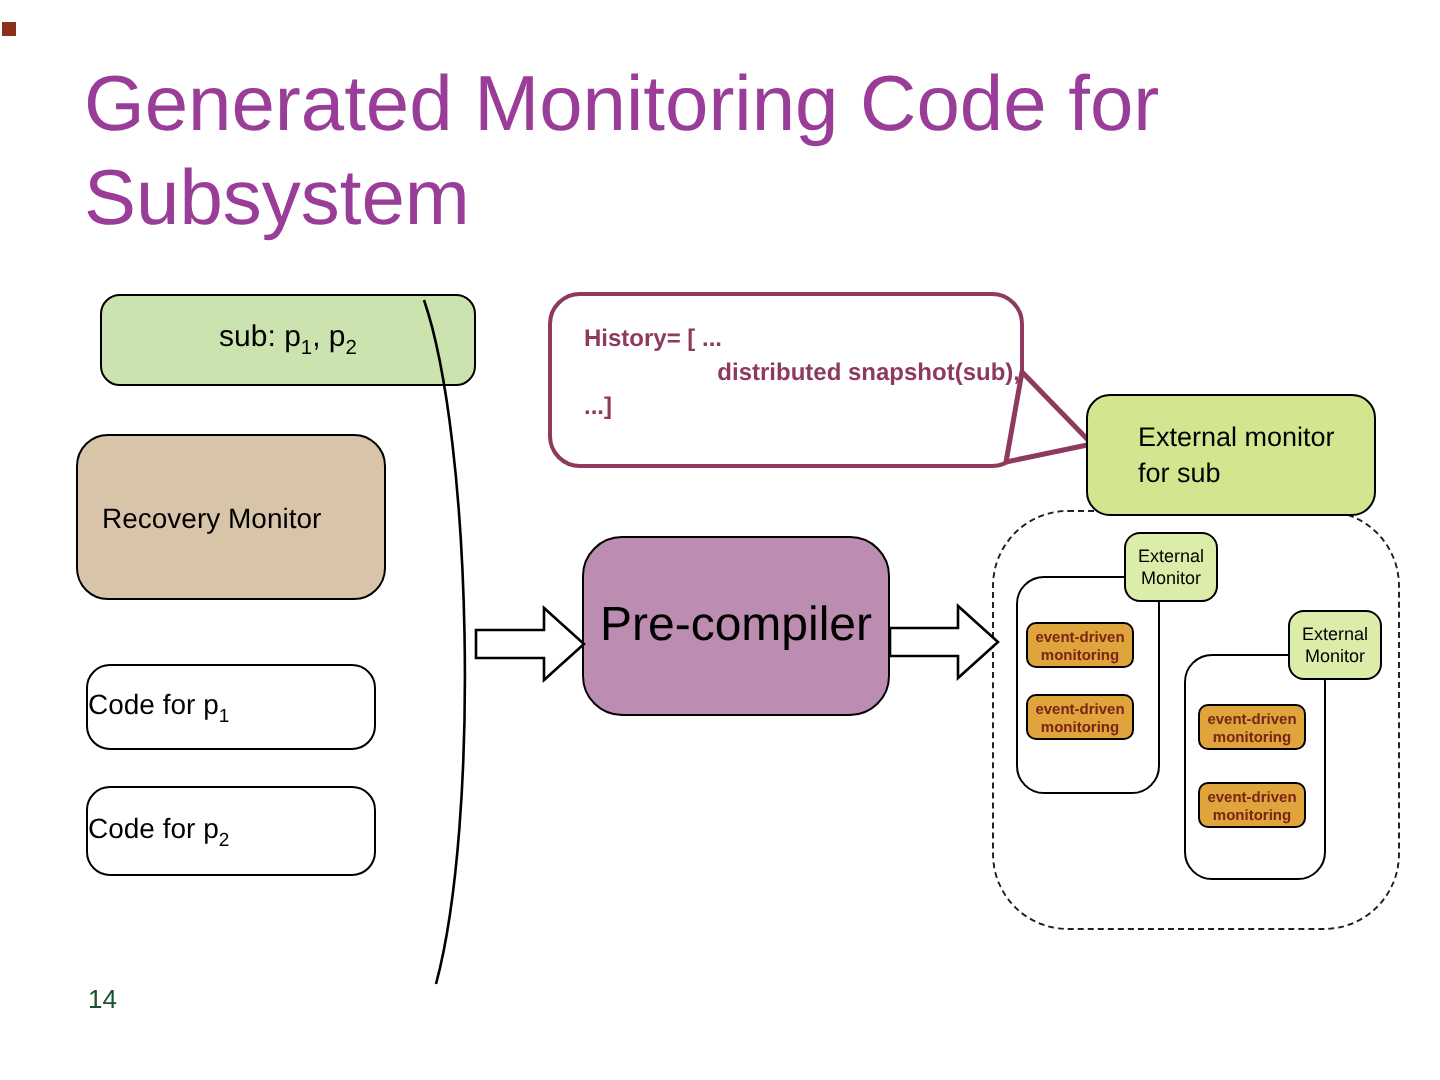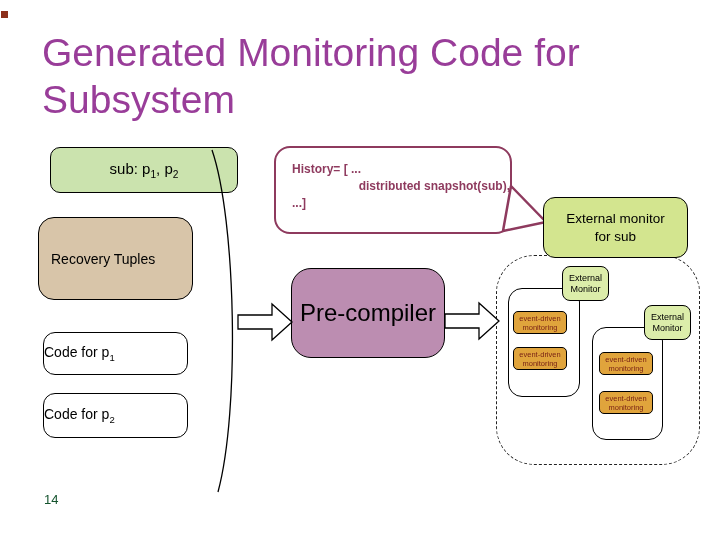--- a/index.html
+++ b/index.html
@@ -57,23 +57,24 @@
     font-weight: bold; font-size: 12px; line-height: 17px;
     padding: 13px 0 12px 16px;
     z-index: 1;
   }
   .history-line-2 { padding-left: 24px; text-align: right; }
 
   .ext-sub-box {
     left: 543px; top: 197px; width: 145px; height: 61px;
     background: var(--green-mid, #d3e58f);
     border: 1px solid #000; border-radius: 12px;
-    display: flex; flex-direction: column; align-items: center; justify-content: center;
+    display: flex; flex-direction: column; justify-content: center;
     font-size: 13.5px; line-height: 18px;
     z-index: 3;
+    padding-left: 25px;
   }
   .dashed-container {
     left: 496px; top: 255px; width: 204px; height: 210px;
     background: #fff;
     border: 1px dashed #222; border-radius: 38px;
     z-index: 0;
   }
   .inner-box {
     background: #fff; border: 1px solid #000; border-radius: 14px; z-index: 1;
   }
@@ -89,21 +90,21 @@
     z-index: 2;
   }
   .em-small-1 { left: 562px; top: 266px; }
   .em-small-2 { left: 644px; top: 305px; }
 
   .orange-box {
     width: 54px; height: 23px;
     background: var(--orange, #e0a43c);
     border: 1px solid #000; border-radius: 5px;
     color: var(--orange-text, #7a2416);
-    font-weight: normal; font-size: 7.5px; line-height: 9px; text-align: center;
+    font-weight: bold; font-size: 7.5px; line-height: 9px; text-align: center;
     display: flex; flex-direction: column; justify-content: center;
     z-index: 2;
   }
   .orange-1 { left: 513px; top: 311px; }
   .orange-2 { left: 513px; top: 347px; }
   .orange-3 { left: 599px; top: 352px; }
   .orange-4 { left: 599px; top: 391px; }
 
   .precompiler-box {
     left: 291px; top: 268px; width: 154px; height: 90px;
@@ -139,21 +140,21 @@
     <polygon class="block-arrow" points="238,315 272,315 272,304 292,322 272,340 272,329 238,329"></polygon>
     <polygon class="block-arrow" points="445,314 479,314 479,303 499,321 479,339 479,328 445,328"></polygon>
     <polygon class="callout-tail" points="511,186 546,222 503,231"></polygon>
   </svg>
 
   <div class="abs sub-box">
     <span><span>sub: p</span><sub>1</sub><span>, p</span><sub>2</sub></span>
   </div>
 
   <div class="abs recovery-box">
-    <span>Recovery Tuples</span>
+    <span>Recovery Monitor</span>
   </div>
 
   <div class="abs history-callout">
     <div class="history-line-1">History= [ ...</div>
     <div class="history-line-2">distributed snapshot(sub),</div>
     <div class="history-line-3">...]</div>
   </div>
 
   <div class="abs ext-sub-box">
     <div>External monitor</div>

